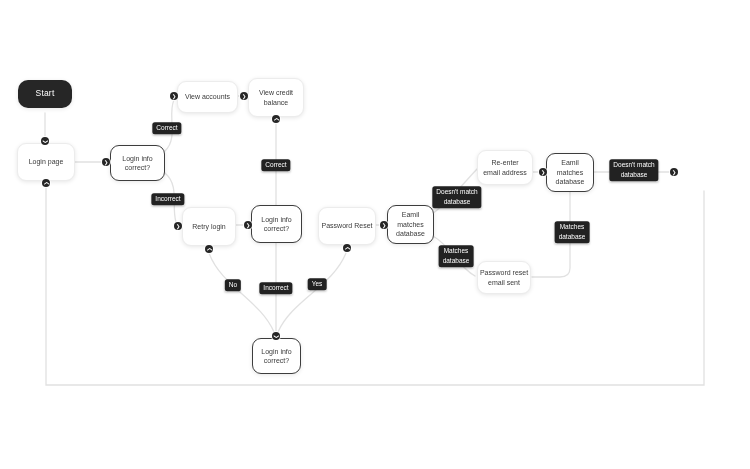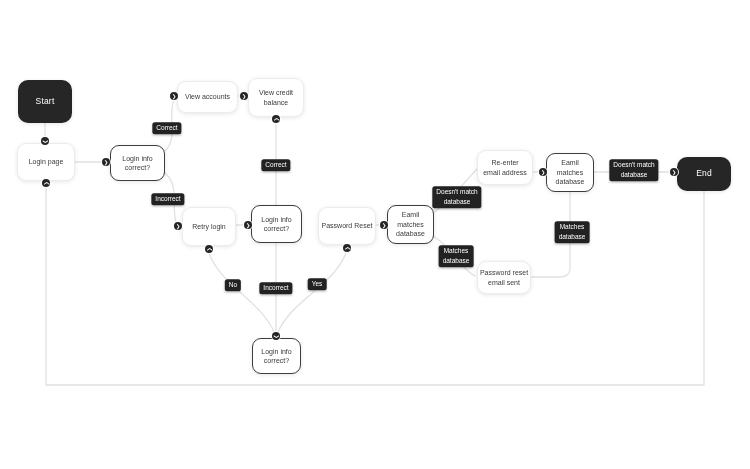--- a/index.html
+++ b/index.html
@@ -51,40 +51,39 @@
       <path d="M274,332 C260,300 221,286 209,253"></path>
       <path d="M278,332 C292,300 333,286 346,253"></path>
       <path d="M376,225 L380,225"></path>
       <path d="M432,214 C449,202 461,186 477,169"></path>
       <path d="M433,236 C452,247 457,266 475,276"></path>
       <path d="M533,172 L539,172"></path>
       <path d="M594,172 L670,172"></path>
       <path d="M570,192 L570,268 Q570,277 560,277 L532,277"></path>
       <path d="M704,191 L704,385 L46,385 L46,187"></path>
     </svg>
-<div class="node terminal" style="left: 18px; top: 80px; width: 54px; height: 43px;"><span>Start</span></div>
+<div class="node terminal" style="left: 18px; top: 80px; width: 54px; height: 28px;"><span>Start</span></div>
     <div class="node process" style="left: 17px; top: 143px; width: 58px; height: 38px;"><span>Login page</span></div>
     <div class="node decision" style="left: 110px; top: 145px; width: 55px; height: 36px;"><span>Login info
 correct?</span></div>
     <div class="node process" style="left: 177px; top: 81px; width: 61px; height: 32px;"><span>View accounts</span></div>
     <div class="node process" style="left: 248px; top: 78px; width: 56px; height: 39px;"><span>View credit
 balance</span></div>
     <div class="node process" style="left: 182px; top: 207px; width: 54px; height: 39px;"><span>Retry login</span></div>
     <div class="node decision" style="left: 251px; top: 205px; width: 51px; height: 38px;"><span>Login info
 correct?</span></div>
     <div class="node process" style="left: 318px; top: 207px; width: 58px; height: 38px;"><span>Password Reset</span></div>
     <div class="node decision" style="left: 387px; top: 205px; width: 47px; height: 39px;"><span>Eamil
 matches
 database</span></div>
     <div class="node process" style="left: 477px; top: 150px; width: 56px; height: 35px;"><span>Re-enter
 email address</span></div>
     <div class="node decision" style="left: 546px; top: 153px; width: 48px; height: 39px;"><span>Eamil
 matches
 database</span></div>
-    <div class="node terminal" style="left: 677px; top: 157px; width: 54px; height: 34px;"><span>End</span></div>
     <div class="node process" style="left: 477px; top: 261px; width: 54px; height: 33px;"><span>Password reset
 email sent</span></div>
     <div class="node decision" style="left: 252px; top: 338px; width: 49px; height: 36px;"><span>Login info
 correct?</span></div>
     <div class="edge-label" style="left: 167px; top: 128px;">Correct</div>
     <div class="edge-label" style="left: 168px; top: 199px;">Incorrect</div>
     <div class="edge-label" style="left: 276px; top: 165px;">Correct</div>
     <div class="edge-label" style="left: 233px; top: 285px;">No</div>
     <div class="edge-label" style="left: 276px; top: 288px;">Incorrect</div>
     <div class="edge-label" style="left: 317px; top: 284px;">Yes</div>

